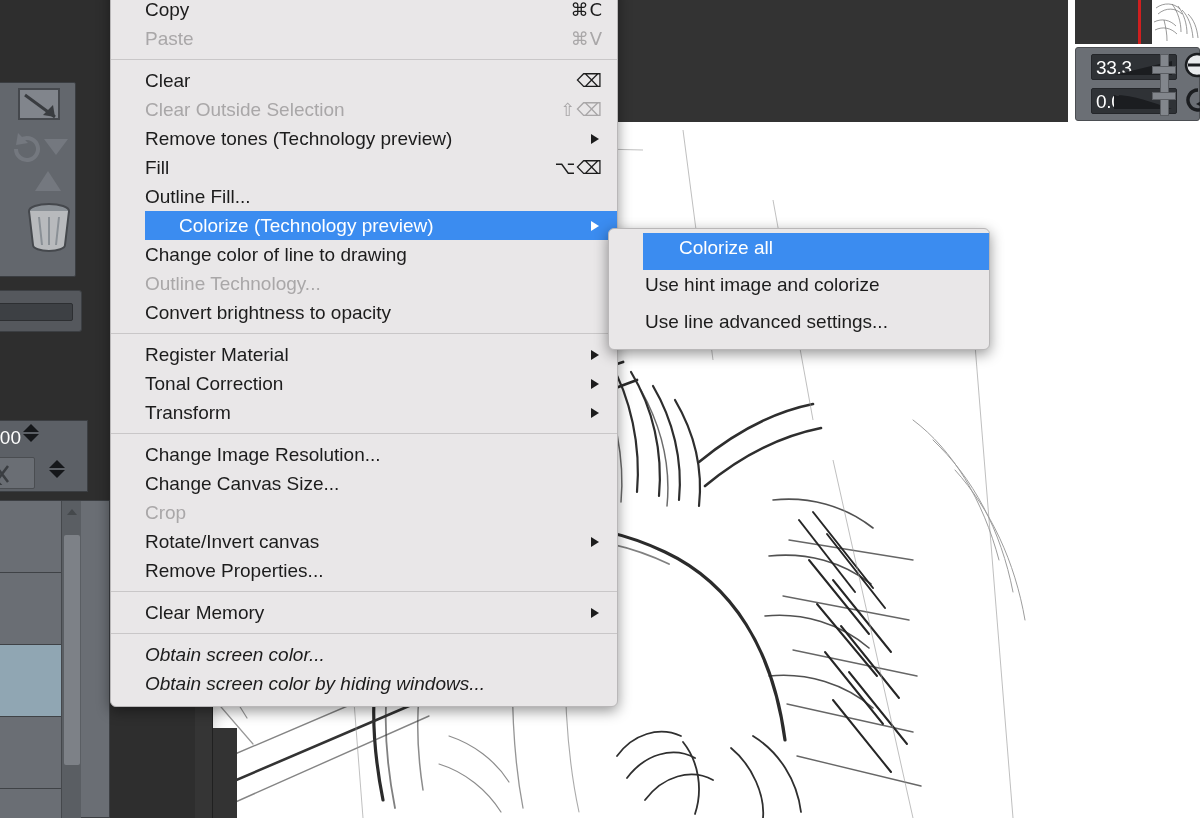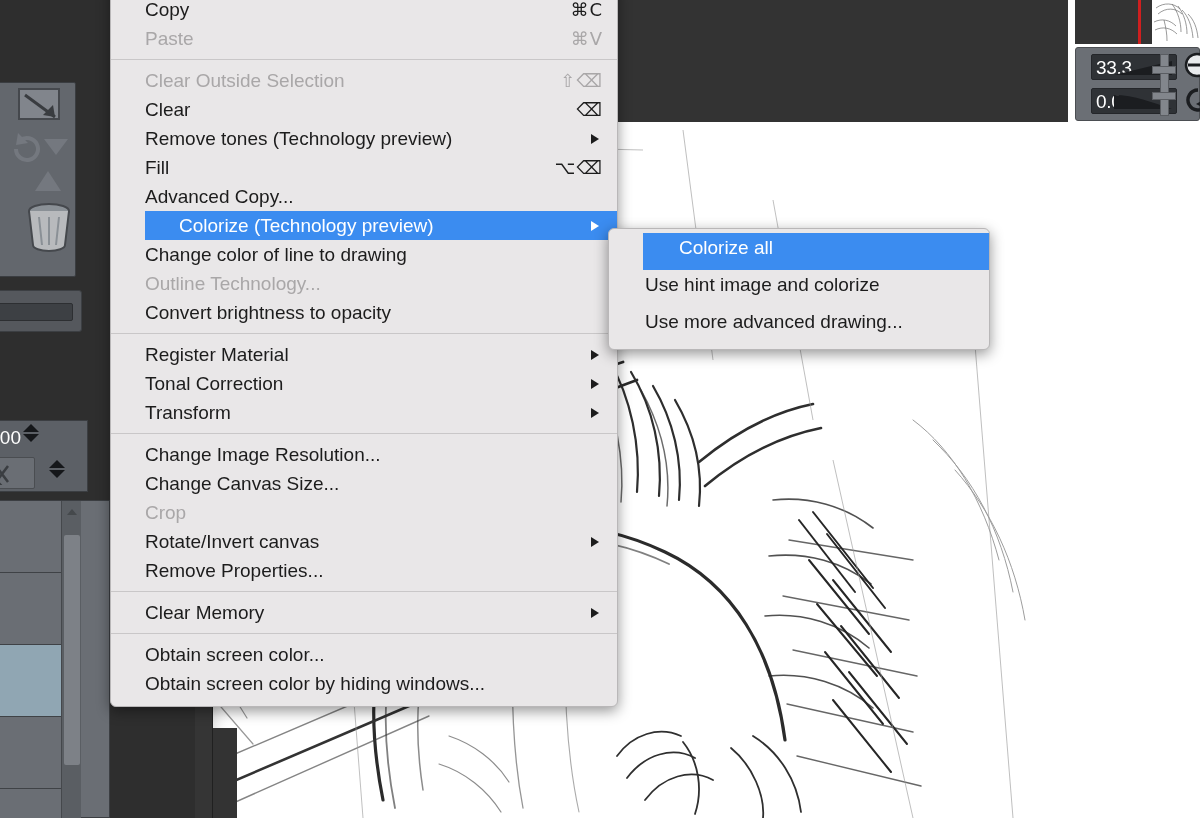--- a/index.html
+++ b/index.html
@@ -97,21 +97,21 @@
   .mi.hl { background:#3b8cf0; color:#ffffff;margin-left:34px; }
   .mi .sc { position:absolute; right:14px; top:0; font-size:18px; color:#1c1c1c;
             letter-spacing:1px; }
   .mi.disabled .sc { color:#a9a7a8; }
   .mi .arrow { position:absolute; right:18px; top:10px; width:0; height:0;
                border-top:5px solid transparent; border-bottom:5px solid transparent;
                border-left:8px solid #1c1c1c; }
   .mi.hl .arrow { border-left-color:#ffffff; }
   .sep { height:1px; background:#c9c7c8; margin:6px 0; }
   .pad-top { padding-top:8px; }
-  .pad-bot { padding-bottom:8px; }
+  .pad-bot { padding-bottom:8px;font-style:italic; }
 
   .sub .mi { height:37px; line-height:29px; padding-left:36px; }
 
   .glyph { font-family:"DejaVu Sans", sans-serif; }
 </style>
 </head>
 <body>
 
 <div id="app">
 
@@ -443,38 +443,38 @@
       </div>
       <div class="mi disabled">
         <span>Paste</span>
         <span class="sc glyph">⌘V</span>
       </div>
     </div>
 
     <div class="sep"></div>
 
     <div>
+      <div class="mi">
+        <span>Clear</span>
+        <span class="sc glyph">⌫</span>
+      </div>
       <div class="mi disabled">
         <span>Clear Outside Selection</span>
         <span class="sc glyph">⇧⌫</span>
       </div>
       <div class="mi">
-        <span>Clear</span>
-        <span class="sc glyph">⌫</span>
-      </div>
-      <div class="mi">
         <span>Remove tones (Technology preview)</span>
         <span class="arrow"></span>
       </div>
       <div class="mi">
         <span>Fill</span>
         <span class="sc glyph">⌥⌫</span>
       </div>
       <div class="mi">
-        <span>Advanced Copy...</span>
+        <span>Outline Fill...</span>
       </div>
       <div class="mi hl">
         <span>Colorize (Technology preview)</span>
         <span class="arrow"></span>
       </div>
       <div class="mi">
         <span>Change color of line to drawing</span>
       </div>
       <div class="mi disabled">
         <span>Outline Technology...</span>
@@ -544,17 +544,17 @@
   </div>
 
   <div class="menu sub">
     <div class="mi hl">
       <span>Colorize all</span>
     </div>
     <div class="mi">
       <span>Use hint image and colorize</span>
     </div>
     <div class="mi">
-      <span>Use more advanced drawing...</span>
+      <span>Use line advanced settings...</span>
     </div>
   </div>
 
 </div>
 
 </body></html>

